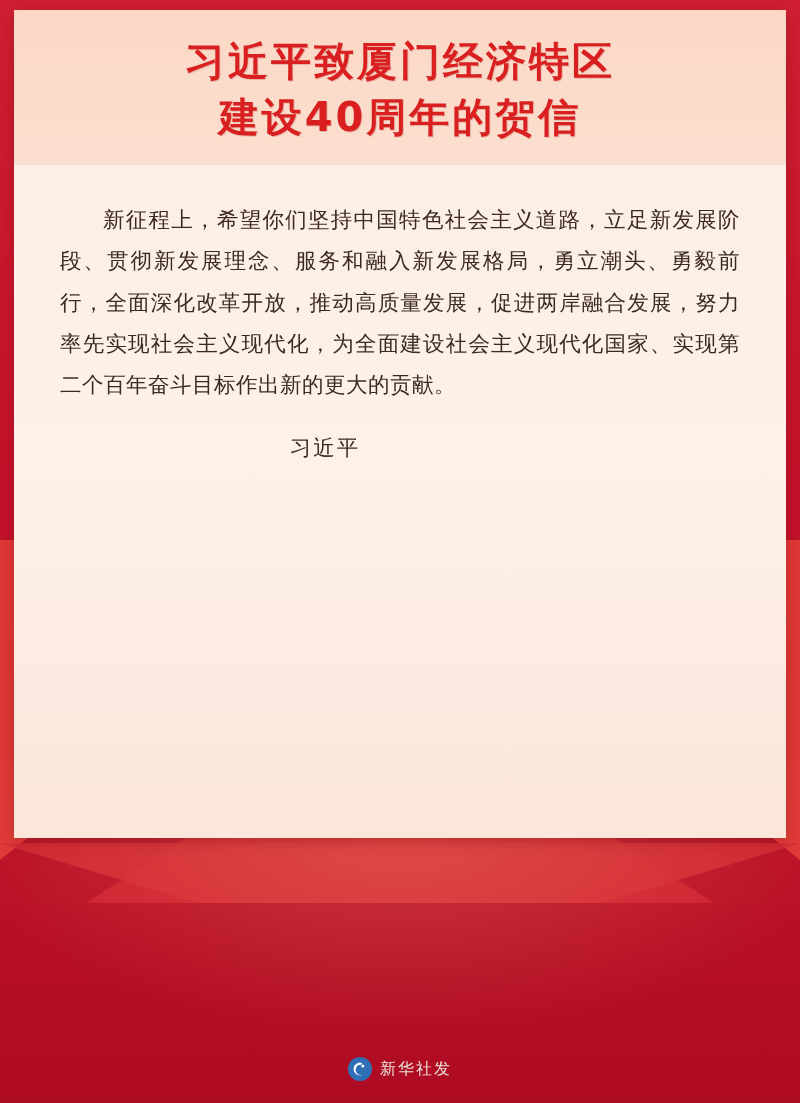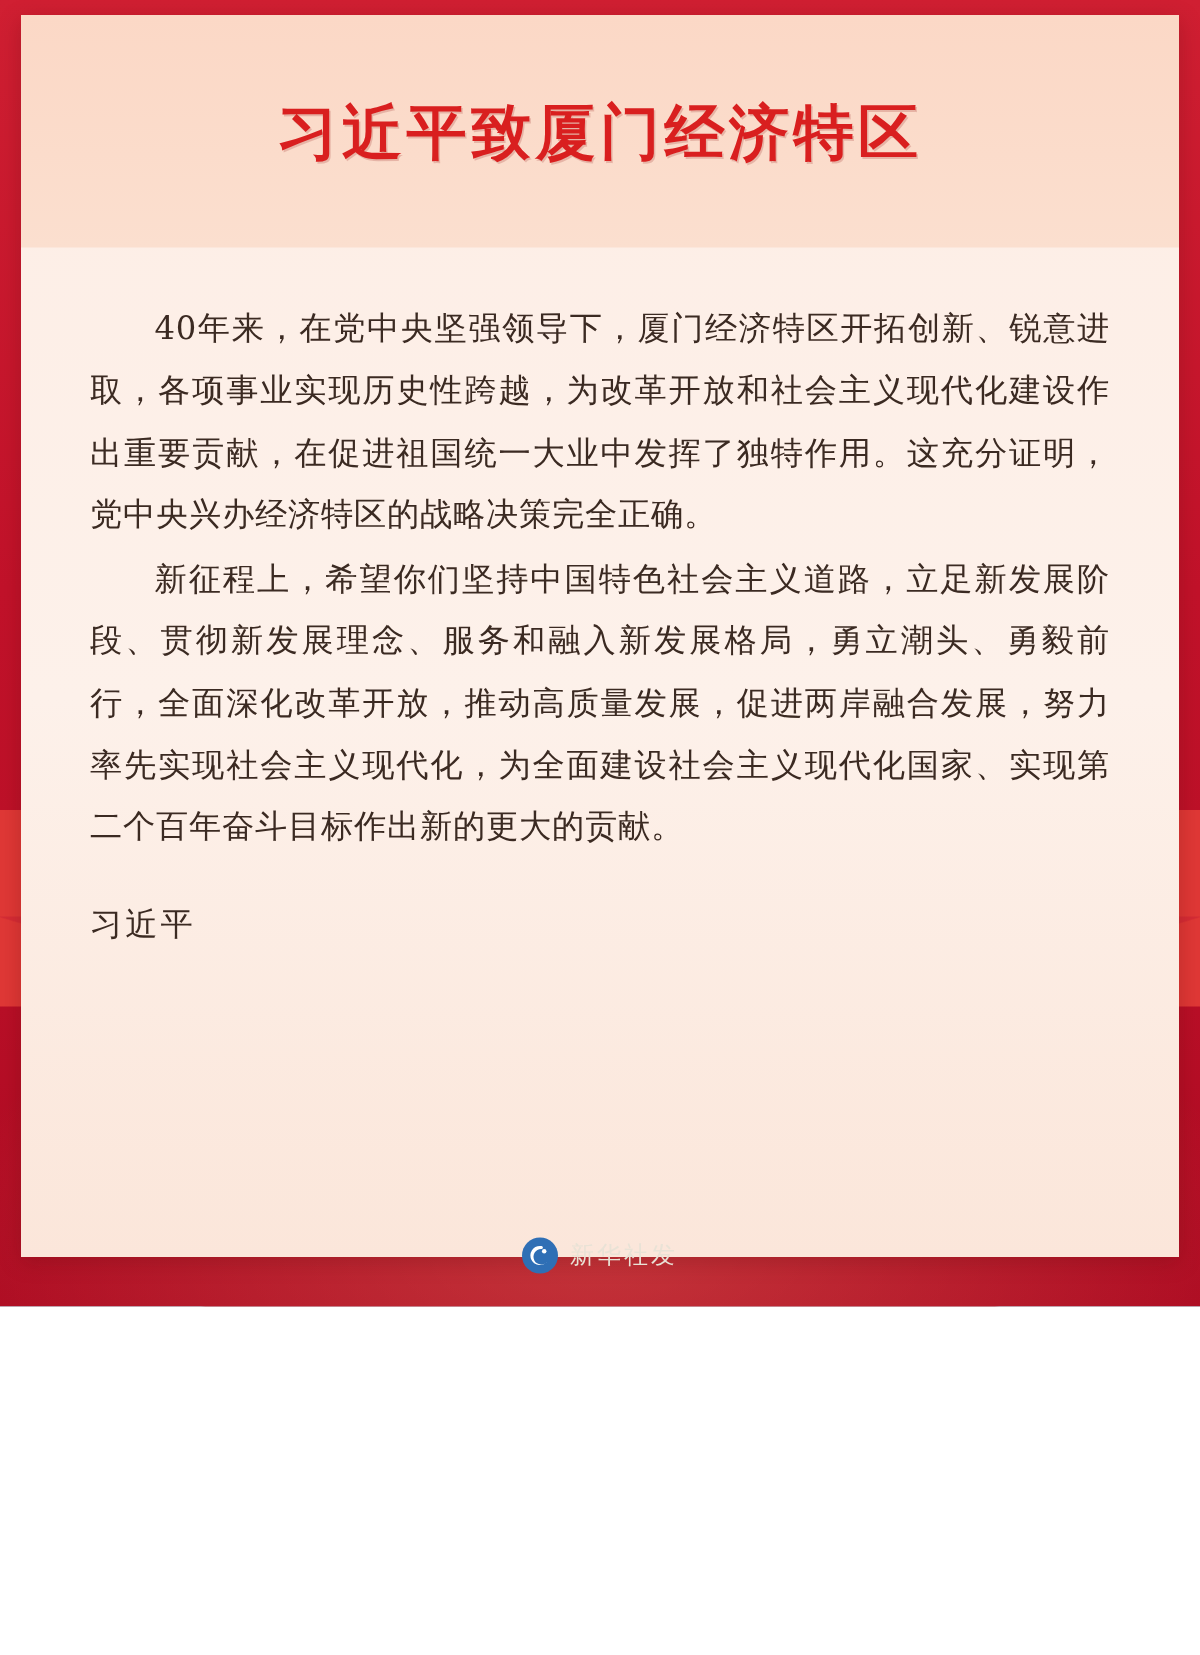--- a/index.html
+++ b/index.html
@@ -7,23 +7,23 @@
     padding: 0;
     background: #ffffff;
   }
   body {
     font-family: "Liberation Serif", "DejaVu Serif", serif;
   }
 
   .poster {
     position: relative;
     width: 800px;
-    height: 871px;
+    height: 1103px;
     overflow: hidden;
-    background: #0c4a6e;
+    background: #1d4ed8;
   }
 
   
   .bg-base {
     position: absolute;
     inset: 0;
     background: linear-gradient(180deg, #d01f32 0%, #c2122a 45%, #b50f25 100%);
   }
 
   
@@ -128,26 +128,26 @@
     line-height: 1.92;
     text-align: justify;
     text-justify: inter-ideograph;
     text-indent: 2em;
     margin: 0 0 2px 0;
     letter-spacing: .5px;
     font-family: "DejaVu Serif", "Liberation Serif", serif;
   }
   .signature {
     margin-top: 26px;
-    text-align: left;
+    text-align: center;
     padding-right: 150px;
     color: #3b2a22;
     font-size: 21.5px;
     line-height: 1.75;
-    font-family: Liberation Serif, serif;
+    font-family: Liberation Mono, monospace;
   }
   .sign-name { letter-spacing: 2px; }
   .sign-date { letter-spacing: 1px; }
 
   
   .credit {
     position: absolute;
     left: 0;
     right: 0;
     bottom: 22px;
@@ -183,24 +183,24 @@
   <div class="flap-right"></div>
   <div class="flap-center"></div>
   <div class="flap-bottom-notch"></div>
   <div class="flap-bottom"></div>
   <div class="glow"></div>
 
   <div class="letter">
 
     <div class="letter-head">
       <div class="title-line">习近平致厦门经济特区</div>
+      <div class="title-line">建设40周年的贺信</div>
     </div>
 
     <div class="letter-body">
-      <p class="para">40年来，在党中央坚强领导下，厦门经济特区开拓创新、锐意进取，各项事业实现历史性跨越，为改革开放和社会主义现代化建设作出重要贡献，在促进祖国统一大业中发挥了独特作用。这充分证明，党中央兴办经济特区的战略决策完全正确。</p>
       <p class="para">新征程上，希望你们坚持中国特色社会主义道路，立足新发展阶段、贯彻新发展理念、服务和融入新发展格局，勇立潮头、勇毅前行，全面深化改革开放，推动高质量发展，促进两岸融合发展，努力率先实现社会主义现代化，为全面建设社会主义现代化国家、实现第二个百年奋斗目标作出新的更大的贡献。</p>
 
       <div class="signature">
         <div class="sign-name">习近平</div>
       </div>
     </div>
 
   </div>
 
   <div class="credit">

